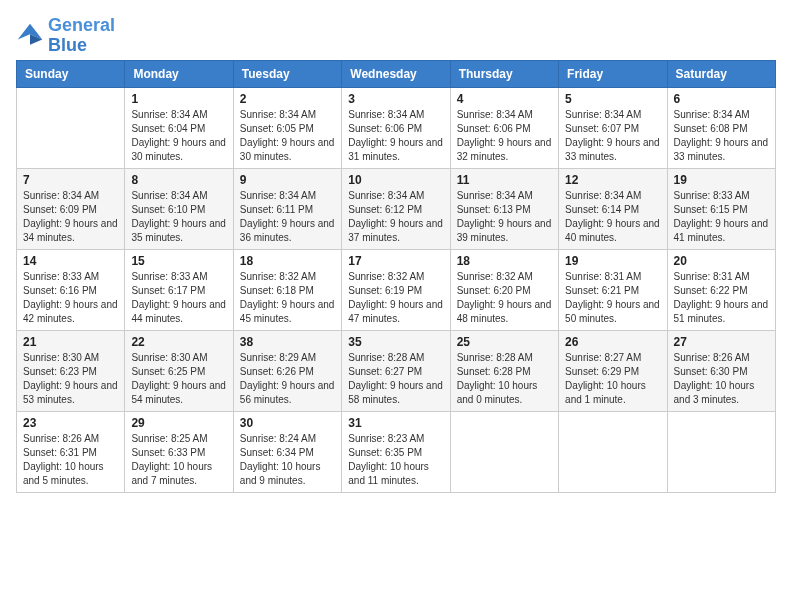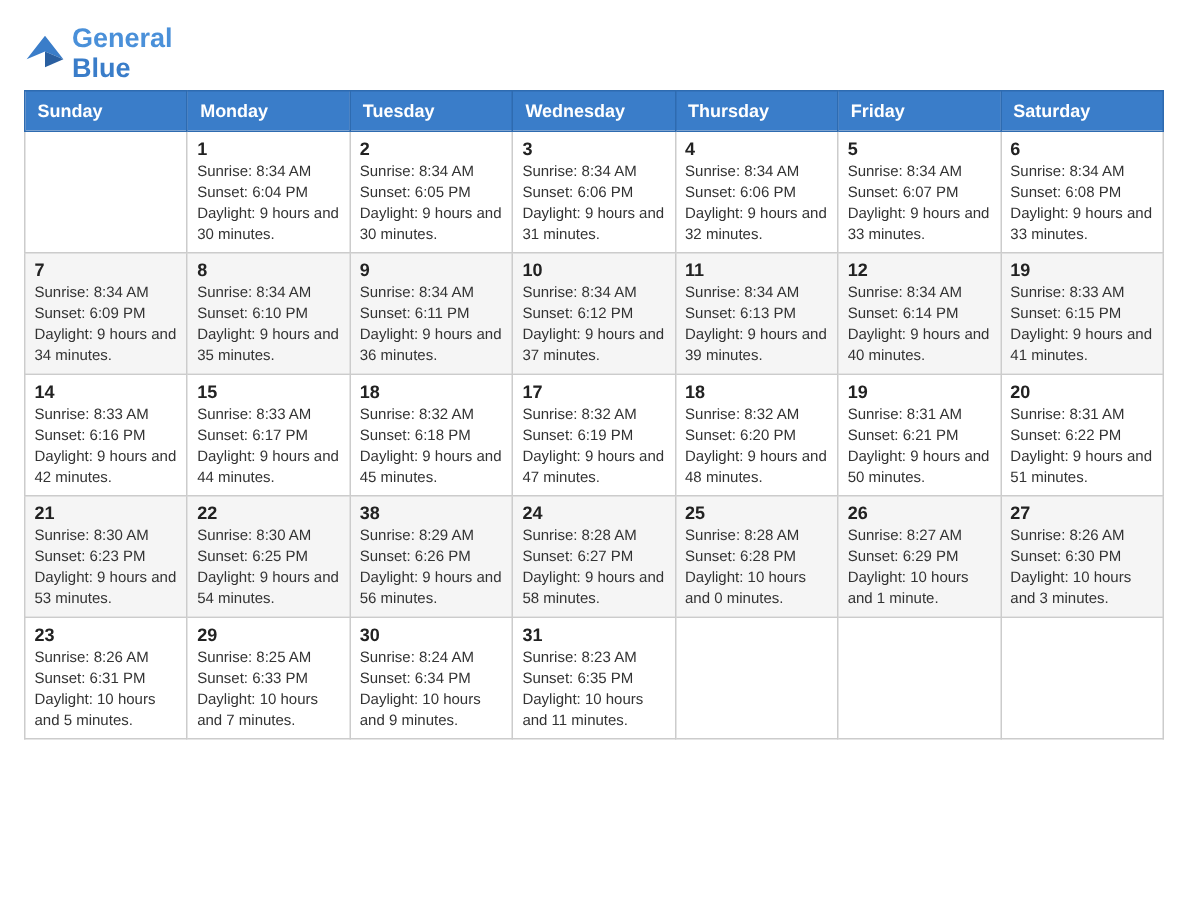--- a/index.html
+++ b/index.html
@@ -212,21 +212,21 @@
         </td>
         <td>
           <div class="day-number">22</div>
           <div class="day-info">Sunrise: 8:30 AM<br>Sunset: 6:25 PM<br>Daylight: 9 hours and 54 minutes.</div>
         </td>
         <td>
           <div class="day-number">38</div>
           <div class="day-info">Sunrise: 8:29 AM<br>Sunset: 6:26 PM<br>Daylight: 9 hours and 56 minutes.</div>
         </td>
         <td>
-          <div class="day-number">24</div>
+          <div class="day-number">35</div>
           <div class="day-info">Sunrise: 8:28 AM<br>Sunset: 6:27 PM<br>Daylight: 9 hours and 58 minutes.</div>
         </td>
         <td>
           <div class="day-number">25</div>
           <div class="day-info">Sunrise: 8:28 AM<br>Sunset: 6:28 PM<br>Daylight: 10 hours and 0 minutes.</div>
         </td>
         <td>
           <div class="day-number">26</div>
           <div class="day-info">Sunrise: 8:27 AM<br>Sunset: 6:29 PM<br>Daylight: 10 hours and 1 minute.</div>
         </td>

